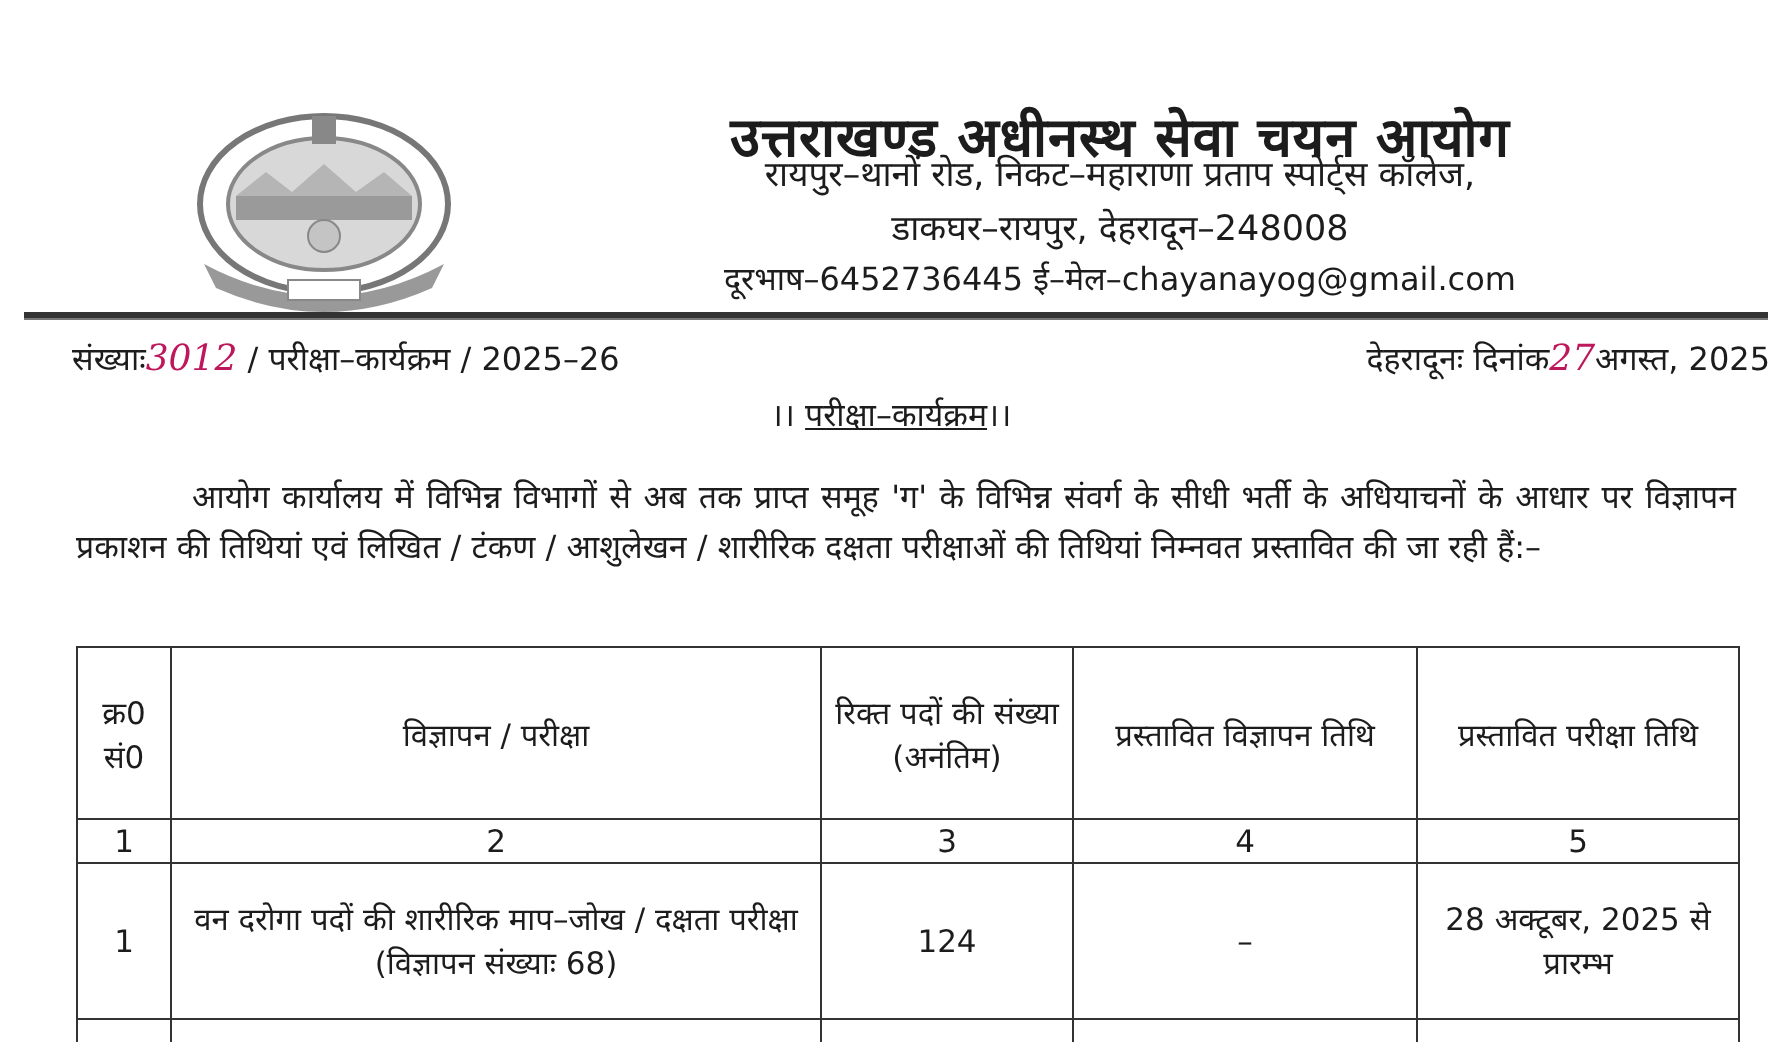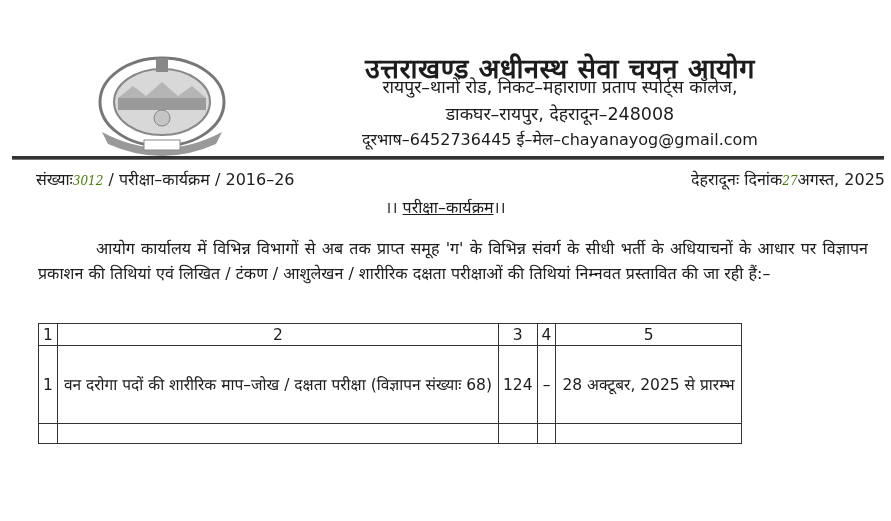--- a/index.html
+++ b/index.html
@@ -14,21 +14,21 @@
   .hdr { left:300px; width:520px; text-align:center; white-space:nowrap; }
   #org-name { top:49px; font-size:27px; font-weight:bold; letter-spacing:0.5px; }
   #addr1 { top:74px; font-size:17.5px; }
   #addr2 { top:101px; font-size:17.5px; }
   #contact { top:128px; font-size:16px; }
   #contact .email { }
   
   #rule { left:12px; top:156px; width:872px; height:3px; background:#333; border-bottom:1px solid #777; }
   
   #ref { left:36px; top:168px; font-size:16px; white-space:nowrap; }
-  .ink { color:#4d7c0f; font-family:"DejaVu Serif", serif; font-style:italic; font-size:12px; }
+  .ink { color:#be185d; font-family:"DejaVu Serif", serif; font-style:italic; font-size:18px; }
   #dateline { right:6px; top:168px; font-size:16px; white-space:nowrap; }
   #title { left:0; width:891px; top:196px; text-align:center; font-size:16px; }
   #title .u { text-decoration:underline; }
   
   #para { left:38px; top:236px; width:830px; font-size:16px; line-height:25px; text-align:justify; }
   #para .indent { display:inline-block; width:58px; }
   
   #tbl { left:38px; top:323px; border-collapse:collapse; font-size:15.5px; }
   #tbl td, #tbl th { border:1.5px solid #333; text-align:center; vertical-align:middle; font-weight:normal; padding:0 4px; }
   #tbl .c1 { width:38px; }
@@ -62,35 +62,42 @@
 <div id="addr1" class="abs hdr">रायपुर–थानों रोड, निकट–महाराणा प्रताप स्पोर्ट्स कॉलेज,</div>
 <div id="addr2" class="abs hdr">डाकघर–रायपुर, देहरादून–248008</div>
 <div id="contact" class="abs hdr">
   <span>दूरभाष–6452736445</span>
   <span class="email">ई–मेल–chayanayog@gmail.com</span>
 </div>
 
 <div id="rule" class="abs"></div>
 
 <div id="ref" class="abs">
-  <span>संख्याः</span><span class="ink">3012</span><span> / परीक्षा–कार्यक्रम / 2016–26</span>
+  <span>संख्याः</span><span class="ink">3012</span><span> / परीक्षा–कार्यक्रम / 2025–26</span>
 </div>
 
 <div id="dateline" class="abs">
   <span>देहरादूनः दिनांक</span><span class="ink">27</span><span>अगस्त, 2025</span>
 </div>
 
 <div id="title" class="abs">
   <span>।। </span><span class="u">परीक्षा–कार्यक्रम</span><span>।।</span>
 </div>
 
 <div id="para" class="abs"><span class="indent"></span><span>आयोग कार्यालय में विभिन्न विभागों से अब तक प्राप्त समूह 'ग' के विभिन्न संवर्ग के सीधी भर्ती के अधियाचनों के आधार पर विज्ञापन प्रकाशन की तिथियां एवं लिखित / टंकण / आशुलेखन / शारीरिक दक्षता परीक्षाओं की तिथियां निम्नवत प्रस्तावित की जा रही हैं:–</span></div>
 
 <table id="tbl" class="abs">
   <tbody>
+      <tr class="h">
+    <th class="c1">क्र0 सं0</th>
+    <th class="c2">विज्ञापन / परीक्षा</th>
+    <th class="c3">रिक्त पदों की संख्या (अनंतिम)</th>
+    <th class="c4">प्रस्तावित विज्ञापन तिथि</th>
+    <th class="c5">प्रस्तावित परीक्षा तिथि</th>
+  </tr>
   <tr class="n">
     <td>1</td>
     <td>2</td>
     <td>3</td>
     <td>4</td>
     <td>5</td>
   </tr>
   <tr class="d">
     <td>1</td>
     <td class="left">वन दरोगा पदों की शारीरिक माप–जोख / दक्षता परीक्षा (विज्ञापन संख्याः 68)</td>

